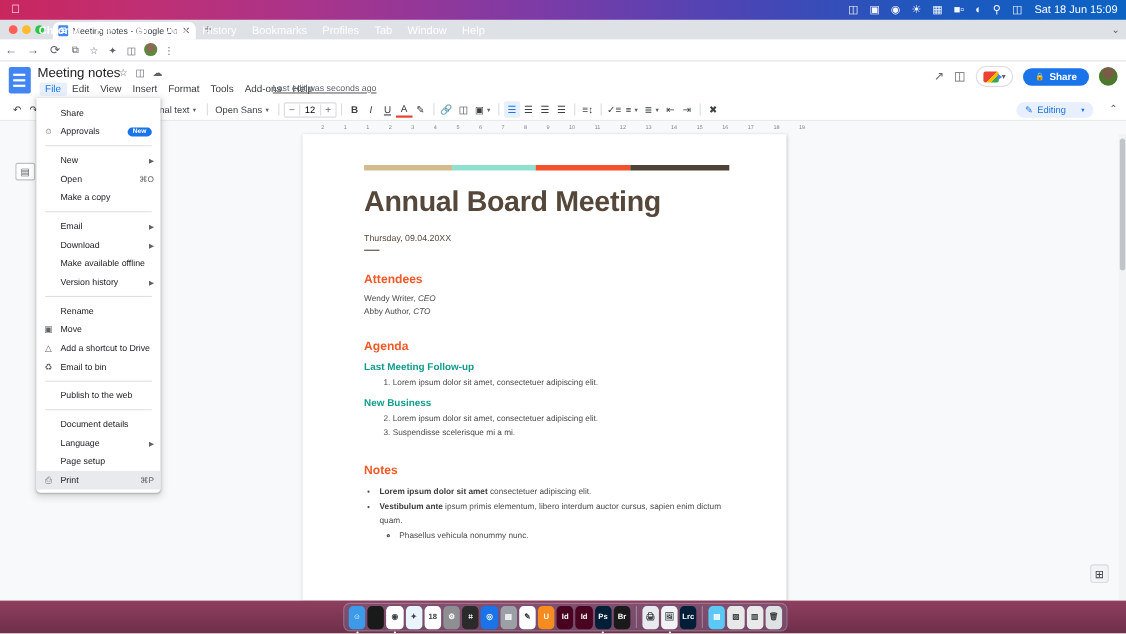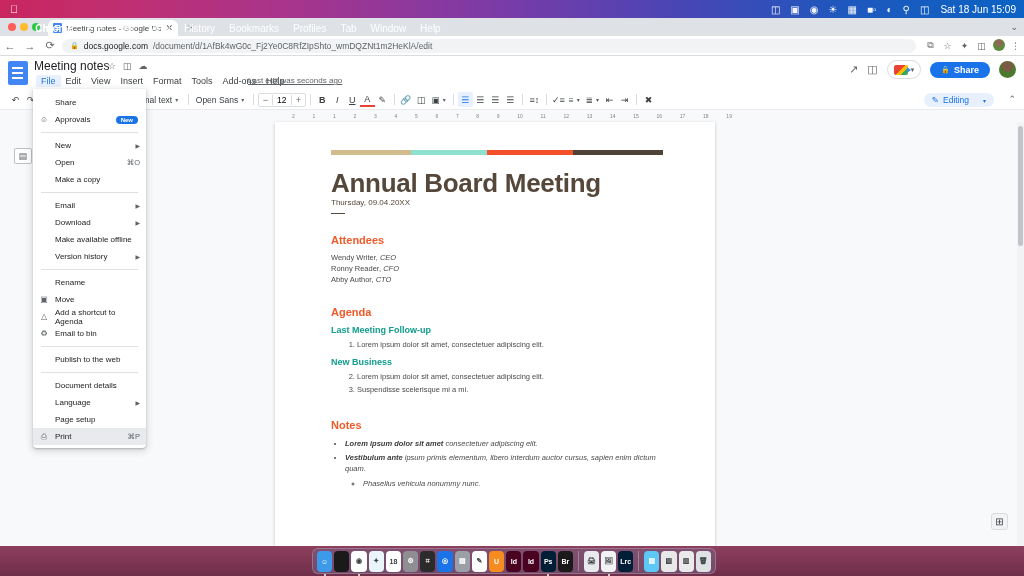--- a/index.html
+++ b/index.html
@@ -147,33 +147,33 @@
   }
   .page {
     position: absolute; left: 275px; top: 12px; width: 440px; height: 424px;
     background: #fff; box-shadow: 0 1px 3px rgba(60,64,67,.3);
   }
   .page-inner { padding: 28px 56px 0 56px; }
   .colorbar { display: flex; height: 5px; width: 332px; margin-bottom: 14px; }
   .colorbar i { display: block; height: 100%; }
   .doc-h1 {
     font-size: 26px; font-weight: bold; color: #55483a; letter-spacing: -0.3px; line-height: 1.1;
-    margin-bottom: 0;
+    margin-bottom: 14px;
   }
   .doc-date { font-size: 8px; color: #55483a; margin-bottom: 6px; }
   .doc-rule { width: 14px; height: 1.5px; background: #55483a; margin-bottom: 20px; }
   .doc-h2 { font-size: 11px; font-weight: bold; color: #f05a28; margin: 12px 0 7px 0; }
   .doc-h2.notes { margin-top: 22px; }
   .doc-h3 { font-size: 9px; font-weight: bold; color: #109c8c; margin: 6px 0 4px 0; }
   .doc-p { font-size: 7.5px; color: #4a4a4a; line-height: 1.45; }
   .doc-p em { font-style: italic; }
   .doc-ol { margin: 2px 0 4px 26px; font-size: 7.5px; color: #4a4a4a; line-height: 1.7; }
   .doc-ol li::marker { color: #4a4a4a; }
   .doc-ul { margin: 4px 0 0 14px; font-size: 7.5px; color: #4a4a4a; line-height: 1.5; list-style: disc; }
-  .doc-ul li { margin-bottom: 3px; font-style: italic; }
+  .doc-ul li { margin-bottom: 3px; }
   .doc-ul ul { list-style: circle; margin-left: 18px; margin-top: 3px; }
   .doc-ul b { color: #3a3a3a; }
   .explore-btn {
     position: absolute; right: 16px; bottom: 16px; width: 17px; height: 17px;
     background: #f1f3f4; border: 1px solid #dadce0; border-radius: 3px;
     display: flex; align-items: center; justify-content: center; font-size: 10px; color: #3c4043;
   }
   .scroll-track {
     position: absolute; right: 0; top: 12px; width: 7px; height: 424px; background: #f1f3f4;
   }
@@ -260,25 +260,20 @@
       <span class="tclose">✕</span>
     </div>
     <div class="newtab">+</div>
     <div class="tabstrip-right">⌄</div>
   </div>
 
   <div class="chrome-toolbar">
     <div class="navbtn">←</div>
     <div class="navbtn">→</div>
     <div class="navbtn">⟳</div>
-    <div class="omnibox" title="Search Google or type a URL">
-      <span class="lock">🔒</span>
-      <span>docs.google.com</span>
-        <span class="url-dim">/document/d/1AfBk4wG0c_Fj2Ye0C8RfZIpShto_wmDQZNt1m2HeKlA/edit</span>
-    </div>
     <div class="tb-icon">⧉</div>
     <div class="tb-icon">☆</div>
     <div class="tb-icon">✦</div>
     <div class="tb-icon">◫</div>
     <div class="tb-icon"><span class="avatar-chrome"></span></div>
     <div class="tb-icon">⋮</div>
   </div>
 
   <div class="docs-header">
     <div class="doc-logo"></div>
@@ -426,24 +421,20 @@
         <div class="doc-h1">Annual Board Meeting</div>
         <div class="doc-date">Thursday, 09.04.20XX</div>
         <div class="doc-rule"></div>
 
         <div class="doc-h2">Attendees</div>
         <div class="doc-p">
           <span>Wendy Writer,</span>
           <em>CEO</em>
         </div>
         <div class="doc-p">
-          <span>Ronny Reader,</span>
-          <em>CFO</em>
-        </div>
-        <div class="doc-p">
           <span>Abby Author,</span>
           <em>CTO</em>
         </div>
 
         <div class="doc-h2" style="margin-top:20px">Agenda</div>
         <div class="doc-h3">Last Meeting Follow-up</div>
         <ol class="doc-ol">
           <li>Lorem ipsum dolor sit amet, consectetuer adipiscing elit.</li>
         </ol>
         <div class="doc-h3">New Business</div>
@@ -522,21 +513,21 @@
     <div class="fm-item">
       <span class="ico"></span>
       <span class="lbl">Rename</span>
     </div>
     <div class="fm-item">
       <span class="ico">▣</span>
       <span class="lbl">Move</span>
     </div>
     <div class="fm-item">
       <span class="ico">△</span>
-      <span class="lbl">Add a shortcut to Agenda</span>
+      <span class="lbl">Add a shortcut to Drive</span>
     </div>
     <div class="fm-item">
       <span class="ico">♻</span>
       <span class="lbl">Email to bin</span>
     </div>
     <div class="fm-sep"></div>
     <div class="fm-item">
       <span class="ico"></span>
       <span class="lbl">Publish to the web</span>
     </div>

